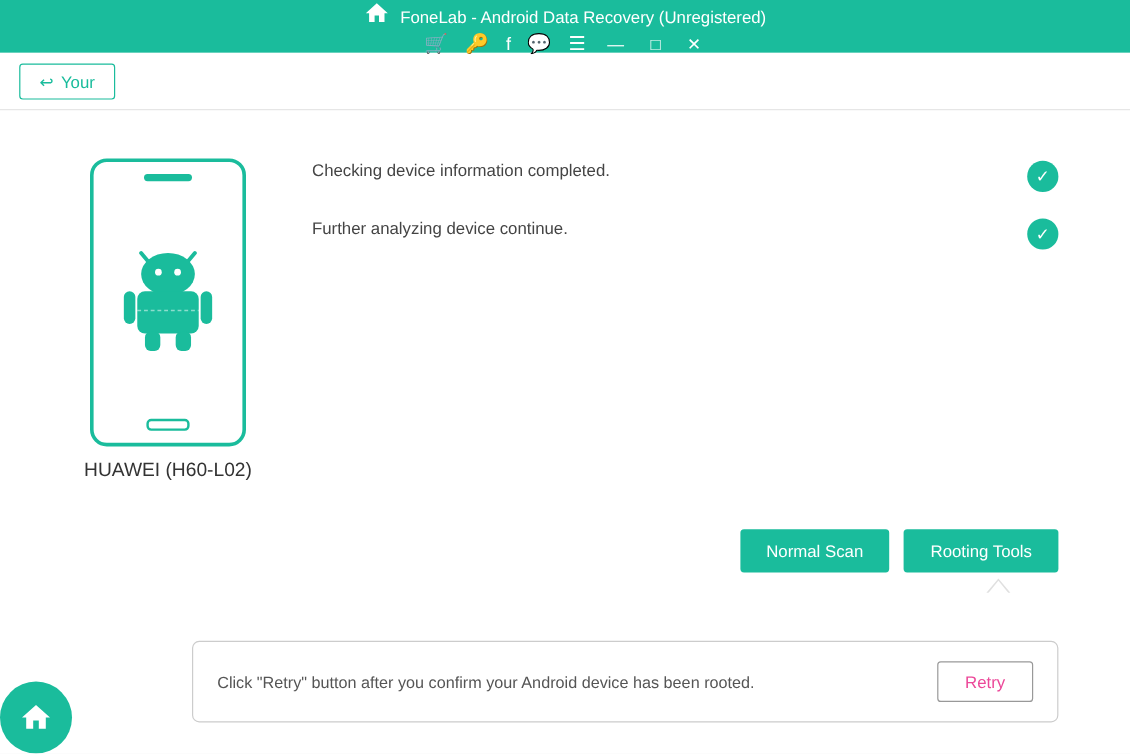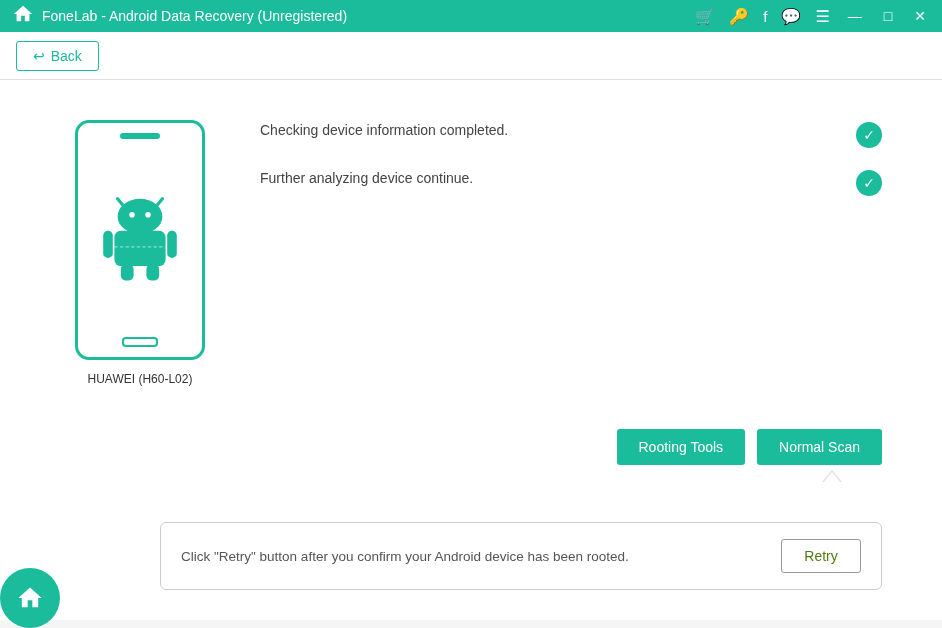--- a/index.html
+++ b/index.html
@@ -8,26 +8,27 @@
       width: 942px;
       height: 628px;
       overflow: hidden;
       background: #f5f5f5;
       position: relative;
     }
 
     
     #title-bar {
       background: #1abc9c;
-      height: 32px;
+      height: 44px;
       display: flex;
       align-items: center;
       justify-content: space-between;
       padding: 0 12px;
       color: white;
+      flex-direction: column;
     }
     #title-bar-left {
       display: flex;
       align-items: center;
       gap: 8px;
     }
     #home-icon svg {
       width: 22px;
       height: 22px;
       fill: white;
@@ -125,21 +126,21 @@
       height: 90px;
     }
     #phone-button {
       width: 36px;
       height: 10px;
       border: 2px solid #1abc9c;
       border-radius: 4px;
     }
     #device-name {
       margin-top: 12px;
-      font-size: 12px;
+      font-size: 16px;
       color: #333;
     }
 
     
     #status-panel {
       flex: 1;
       display: flex;
       flex-direction: column;
       gap: 20px;
       padding-top: 10px;
@@ -235,21 +236,21 @@
       gap: 16px;
       z-index: 1;
     }
     #hint-text {
       font-size: 13.5px;
       color: #555;
     }
     #retry-button {
       padding: 8px 22px;
       background: white;
-      color: #4d7c0f;
+      color: #ec4899;
       border: 1.5px solid #999;
       border-radius: 3px;
       font-size: 14px;
       cursor: pointer;
       white-space: nowrap;
       min-width: 80px;
     }
 
     
     #home-fab {
@@ -292,21 +293,21 @@
     <span class="title-icon">☰</span>
     <span class="win-btn">—</span>
     <span class="win-btn">□</span>
     <span class="win-btn">✕</span>
   </div>
 </div>
 
 <div id="top-nav">
   <button id="back-button">
     <span>↩</span>
-    <span>Back</span>
+    <span>Your</span>
   </button>
 </div>
 
 <div id="main-content">
 
   <div id="device-panel">
     <div id="phone-frame">
       <div id="phone-speaker"></div>
       <div id="phone-screen">
 
@@ -344,22 +345,22 @@
       <span class="status-text">Checking device information completed.</span>
       <div class="status-icon success">✓</div>
     </div>
     <div class="status-row">
       <span class="status-text">Further analyzing device continue.</span>
       <div class="status-icon success">✓</div>
     </div>
   </div>
 
   <div id="action-buttons">
+    <button class="action-btn">Normal Scan</button>
     <button class="action-btn">Rooting Tools</button>
-    <button class="action-btn">Normal Scan</button>
   </div>
 
   <div id="tooltip-arrow"></div>
   <div id="tooltip-arrow-inner"></div>
 
   <div id="bottom-hint">
     <span id="hint-text">Click "Retry" button after you confirm your Android device has been rooted.</span>
     <button id="retry-button">Retry</button>
   </div>
 

